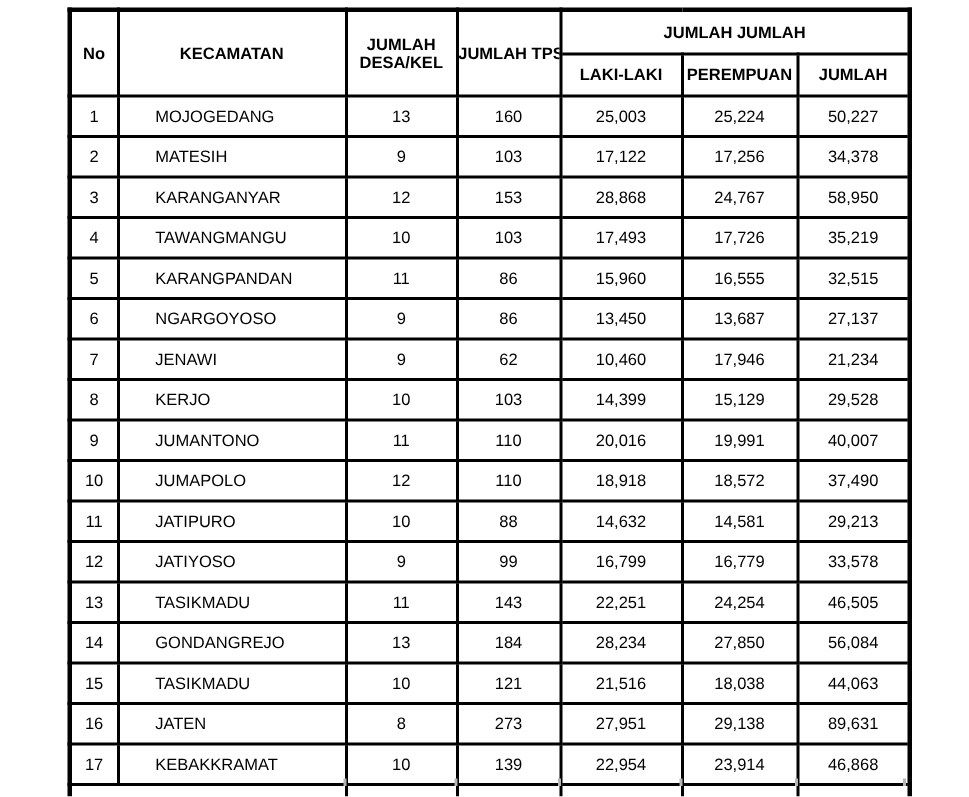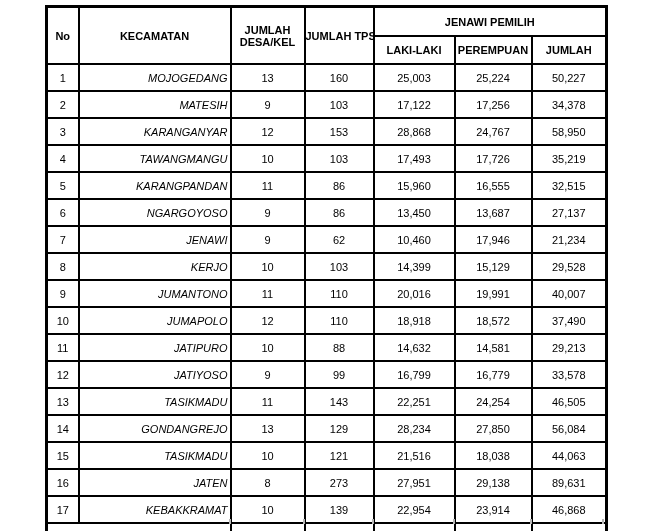--- a/index.html
+++ b/index.html
@@ -41,23 +41,22 @@
     font-weight: bold;
     height: 26px;
   }
   table.voters thead tr.hr1 th { height: 27px; }
   table.voters th.nowrap { white-space: nowrap; padding: 0; }
   table.voters tbody td {
     height: 25px;
     font-weight: normal;
   }
   table.voters tbody td.kecamatan {
-    text-align: right;
+    text-align: left;
     padding-left: 24px;
-    font-style: italic;
   }
   table.voters tfoot td {
     height: 28px;
     font-weight: bold;
   }
   
   .tick {
     position: absolute;
     top: 519px;
     width: 2px;
@@ -79,21 +78,21 @@
       <col style="width:81px">
       <col style="width:77px">
       <col style="width:75px">
     </colgroup>
     <thead>
       <tr class="hr1">
         <th rowspan="2">No</th>
         <th rowspan="2">KECAMATAN</th>
         <th rowspan="2">JUMLAH DESA/KEL</th>
         <th rowspan="2" class="nowrap">JUMLAH TPS</th>
-        <th colspan="3">JENAWI PEMILIH</th>
+        <th colspan="3">JUMLAH JUMLAH</th>
       </tr>
       <tr>
         <th>LAKI-LAKI</th>
         <th>PEREMPUAN</th>
         <th>JUMLAH</th>
       </tr>
     </thead>
     <tbody>
         <tr>
           <td>1</td>
@@ -209,21 +208,21 @@
           <td>11</td>
           <td>143</td>
           <td>22,251</td>
           <td>24,254</td>
           <td>46,505</td>
         </tr>
         <tr>
           <td>14</td>
           <td class="kecamatan">GONDANGREJO</td>
           <td>13</td>
-          <td>129</td>
+          <td>184</td>
           <td>28,234</td>
           <td>27,850</td>
           <td>56,084</td>
         </tr>
         <tr>
           <td>15</td>
           <td class="kecamatan">TASIKMADU</td>
           <td>10</td>
           <td>121</td>
           <td>21,516</td>

